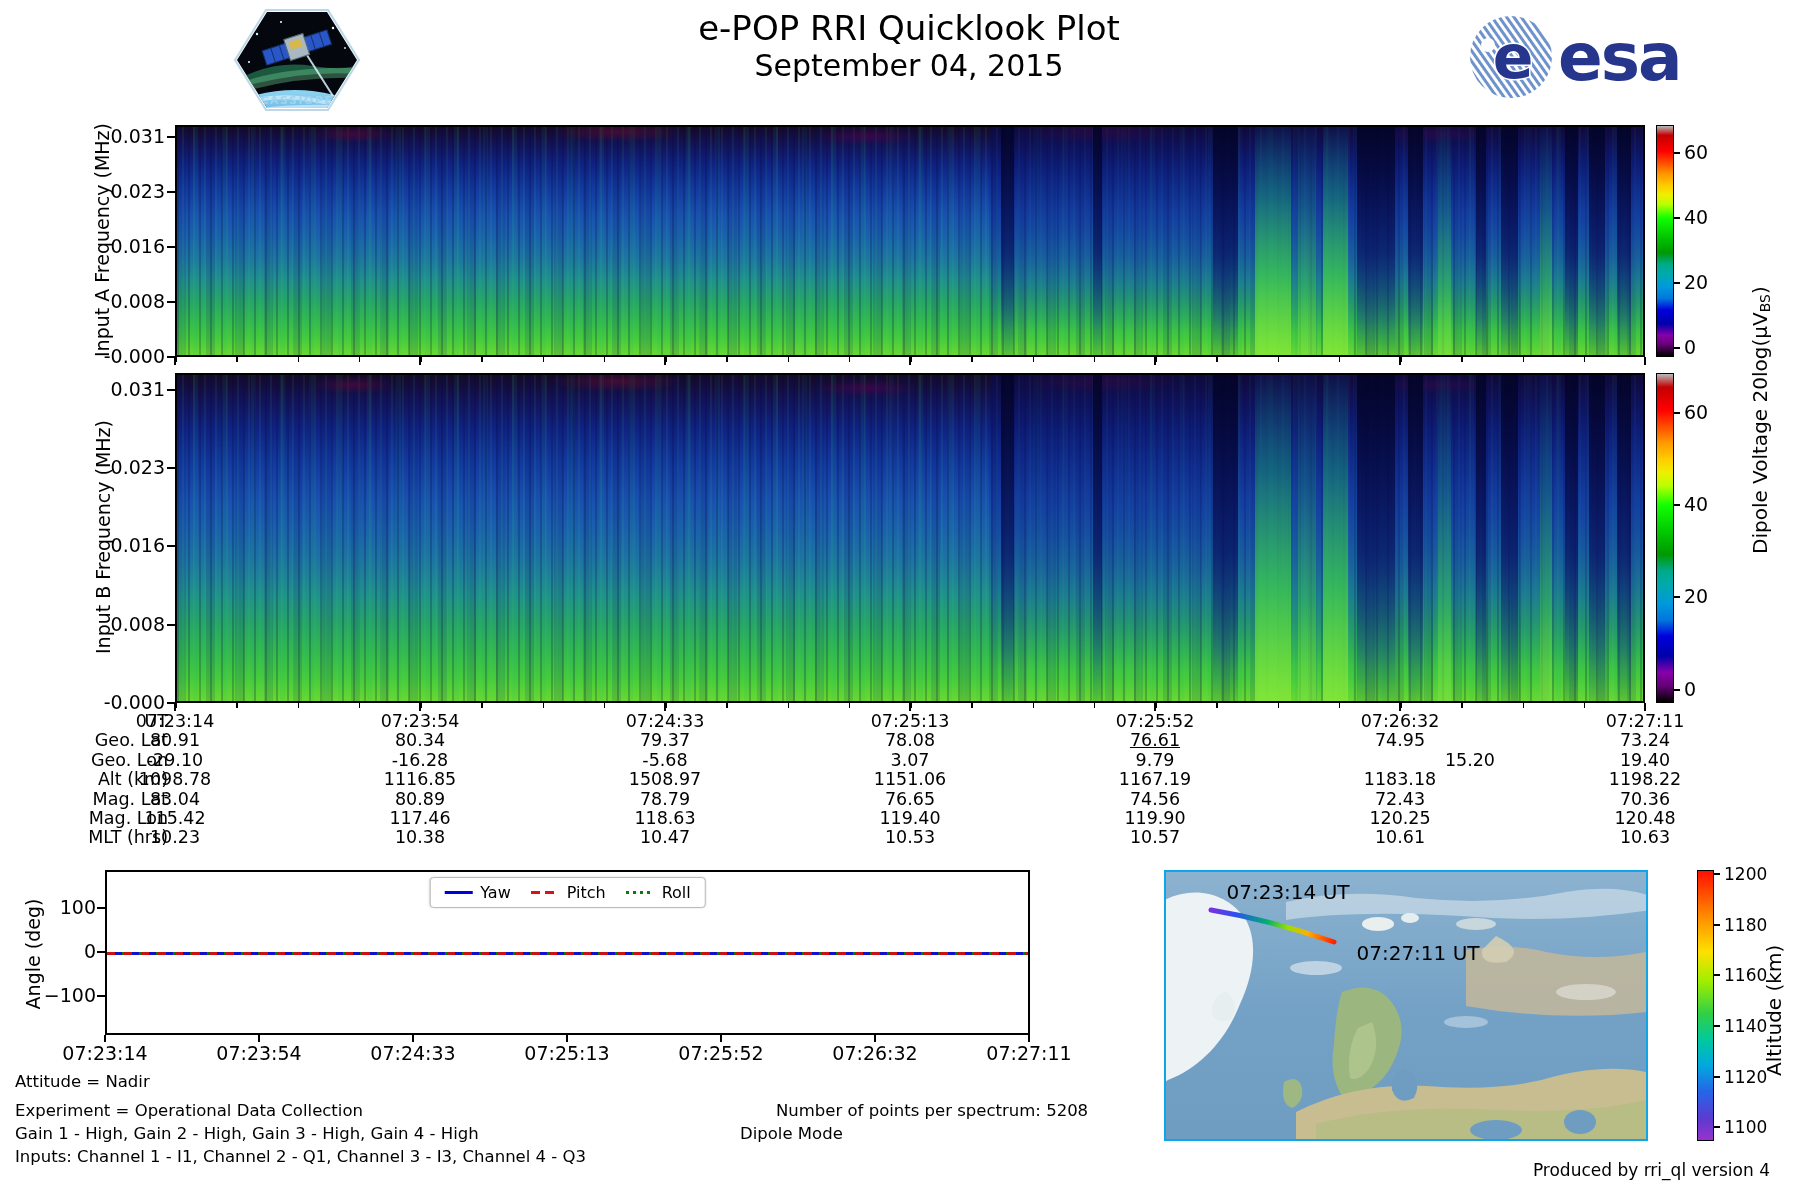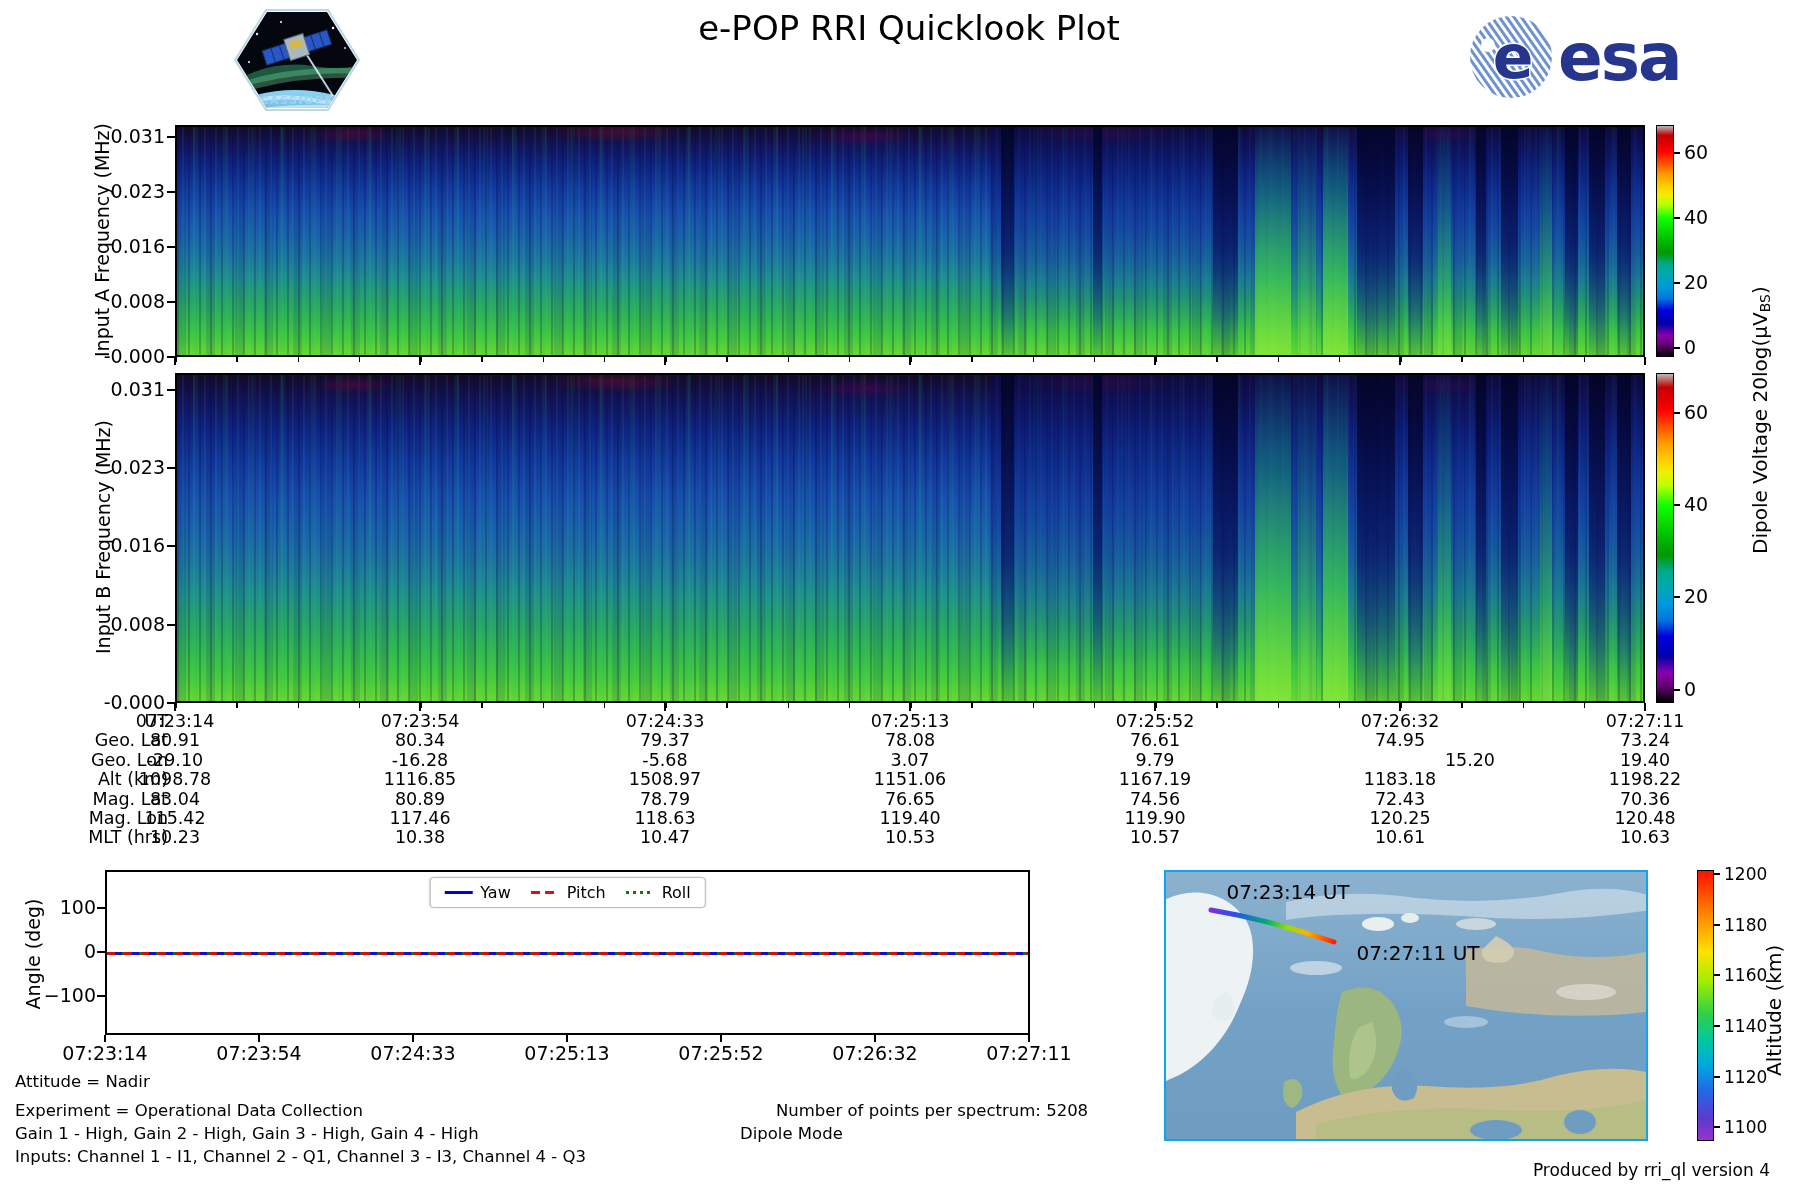--- a/index.html
+++ b/index.html
@@ -94,20 +94,21 @@
           <rect x="54" y="32" width="20" height="22" fill="#aab8c2" stroke="#5a6a74" stroke-width="1"></rect>
           <rect x="58" y="36" width="12" height="8" fill="#d8b84a"></rect>
         </g>
         <text x="64" y="100" text-anchor="middle" font-family="DejaVu Sans, sans-serif" font-size="11" font-weight="bold" letter-spacing="1.5" fill="#9fd4f0">CASSIOPE</text>
       </g>
     </svg>
   </div>
 
   <div class="abs" style="left:409px;top:8px;width:1000px;">
     <div id="title">e-POP RRI Quicklook Plot</div>
+    <div id="subtitle">September 04, 2015</div>
   </div>
 
   <div class="abs" style="left:1466px;top:14px;display:flex;align-items:center;">
     <svg width="92" height="88" viewBox="0 0 92 88">
       <defs>
         <pattern id="esaStripes" width="6" height="6" patternUnits="userSpaceOnUse" patternTransform="rotate(-35)">
           <rect width="6" height="6" fill="#ffffff"></rect>
           <rect width="3" height="6" fill="#6d92cc"></rect>
         </pattern>
       </defs>
@@ -173,21 +174,21 @@
       <div class="eph-cell nowrap" style="position: absolute; left: 570px; top: 0px; width: 190px;">07:24:33</div>
       <div class="eph-cell nowrap" style="position: absolute; left: 815px; top: 0px; width: 190px;">07:25:13</div>
       <div class="eph-cell nowrap" style="position: absolute; left: 1060px; top: 0px; width: 190px;">07:25:52</div>
       <div class="eph-cell nowrap" style="position: absolute; left: 1305px; top: 0px; width: 190px;">07:26:32</div>
       <div class="eph-cell nowrap" style="position: absolute; left: 1550px; top: 0px; width: 190px;">07:27:11</div>
       <div class="eph-row-label nowrap" style="position: absolute; left: 0px; top: 19.4px; width: 168px;">Geo. Lat</div>
       <div class="eph-cell nowrap" style="position: absolute; left: 80px; top: 19.4px; width: 190px;">80.91</div>
       <div class="eph-cell nowrap" style="position: absolute; left: 325px; top: 19.4px; width: 190px;">80.34</div>
       <div class="eph-cell nowrap" style="position: absolute; left: 570px; top: 19.4px; width: 190px;">79.37</div>
       <div class="eph-cell nowrap" style="position: absolute; left: 815px; top: 19.4px; width: 190px;">78.08</div>
-      <div class="eph-cell nowrap" style="position: absolute; left: 1060px; top: 19.4px; width: 190px;">76.61</div>
+      <div class="eph-cell nowrap" style="position: absolute; left: 1060px; top: 19.4px; width: 190px; text-decoration: underline;">76.61</div>
       <div class="eph-cell nowrap" style="position: absolute; left: 1305px; top: 19.4px; width: 190px;">74.95</div>
       <div class="eph-cell nowrap" style="position: absolute; left: 1550px; top: 19.4px; width: 190px;">73.24</div>
       <div class="eph-row-label nowrap" style="position: absolute; left: 0px; top: 38.8px; width: 168px;">Geo. Lon</div>
       <div class="eph-cell nowrap" style="position: absolute; left: 80px; top: 38.8px; width: 190px;">-29.10</div>
       <div class="eph-cell nowrap" style="position: absolute; left: 325px; top: 38.8px; width: 190px;">-16.28</div>
       <div class="eph-cell nowrap" style="position: absolute; left: 570px; top: 38.8px; width: 190px;">-5.68</div>
       <div class="eph-cell nowrap" style="position: absolute; left: 815px; top: 38.8px; width: 190px;">3.07</div>
       <div class="eph-cell nowrap" style="position: absolute; left: 1060px; top: 38.8px; width: 190px;">9.79</div>
       <div class="eph-cell nowrap" style="position: absolute; left: 1305px; top: 38.8px; width: 190px; text-align: right;">15.20</div>
       <div class="eph-cell nowrap" style="position: absolute; left: 1550px; top: 38.8px; width: 190px;">19.40</div>

